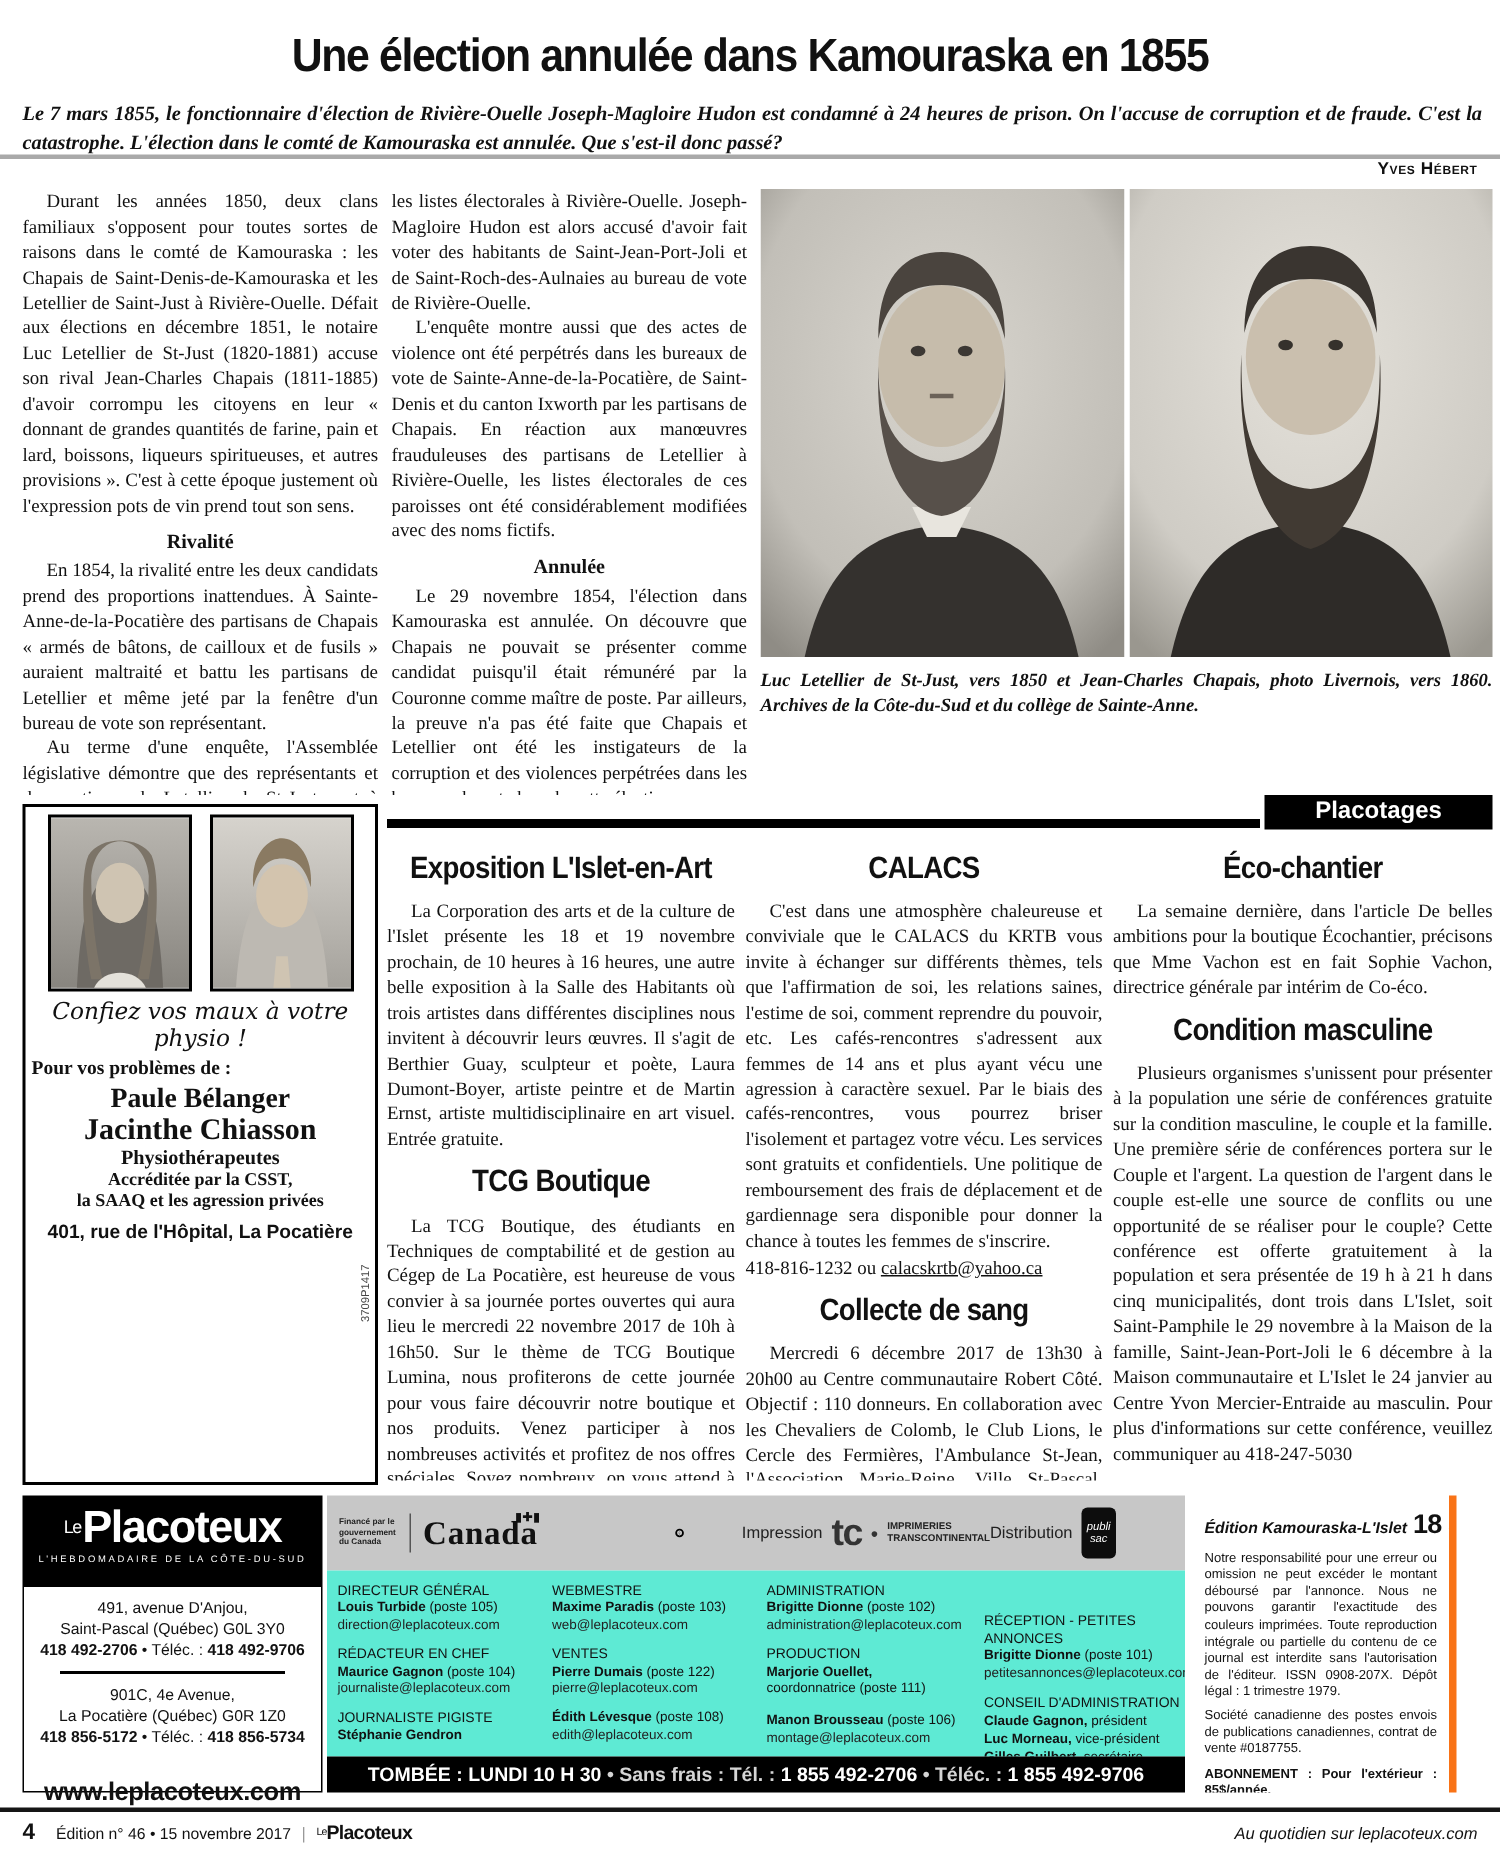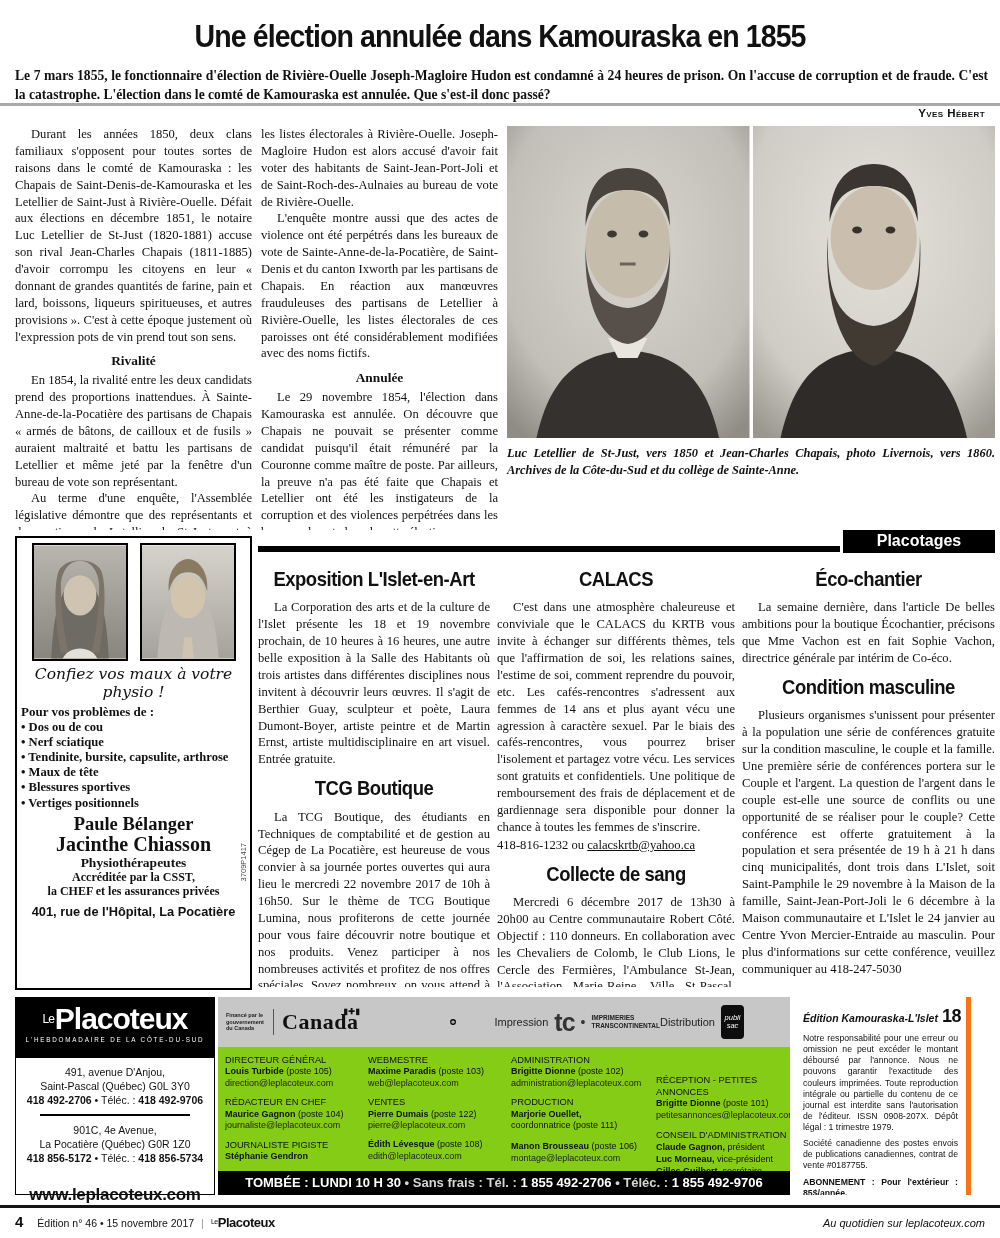--- a/index.html
+++ b/index.html
@@ -2,21 +2,21 @@
 <html lang="fr"><head>
 <meta charset="utf-8">
 <style>
   * { margin:0; padding:0; box-sizing:border-box; }
   body { background:#e8e8e8; font-family:"Liberation Serif", serif; }
   .page { position:relative; width:1000px; height:1238px; background:#ffffff; margin:0 auto; overflow:hidden; color:#111; }
 
   
   #headline { position:absolute; top:18px; left:0; right:0; text-align:center; }
   #headline span { display:inline-block; font-family:"Liberation Sans", sans-serif; font-weight:700; font-size:31px; letter-spacing:-1px; transform:scaleX(.92); }
-  #lead { position:absolute; top:66px; left:15px; right:12px; font-weight:700; font-size:13.6px; line-height:1.4; text-align:justify; }
+  #lead { position:absolute; top:66px; left:15px; right:12px; font-weight:700; font-size:13.6px; line-height:1.4; text-align:justify;font-style:italic; }
   #rule1 { position:absolute; top:103px; left:0; right:0; height:3px; background:#a9a9a9; }
   #byline { position:absolute; top:107px; right:15px; font-family:"Liberation Sans", sans-serif; font-weight:700; font-size:11.5px; font-variant:small-caps; letter-spacing:.4px; }
 
   #article { position:absolute; top:126px; left:15px; right:5px; height:404px; display:flex; gap:9px; }
   .acol { width:237px; flex:none; overflow:hidden; font-size:12.6px; line-height:1.34; text-align:justify; }
   .acol p { text-indent:16px; }
   .acol p.noindent { text-indent:0; }
   .subhead { text-align:center; font-weight:700; font-size:13.4px; margin:7px 0 2px; }
 
   #photo-wrap { flex:1; min-width:0; }
@@ -84,21 +84,21 @@
   .gb-badge { margin-left:92px; }
   .gb-imp { margin-left:38px; display:flex; align-items:center; gap:6px; }
   .gb-imp-label { font-size:11px; color:#222; }
   .gb-tc { font-weight:700; font-size:25px; color:#333; letter-spacing:-1px; }
   .gb-dot { font-size:14px; color:#333; }
   .gb-printer { font-size:6.5px; font-weight:700; color:#222; line-height:1.25; }
   .gb-dist { margin-left:auto; margin-right:46px; display:flex; align-items:center; gap:6px; }
   .gb-dist-label { font-size:11px; color:#222; }
   .gb-publisac { width:23px; height:34px; background:#0d0d0d; border-radius:4px; color:#fff; font-style:italic; font-size:7.5px; line-height:1.1; display:flex; align-items:center; justify-content:center; text-align:center; }
 
-  #staffarea { position:absolute; left:203px; top:50px; width:572px; height:124px; display:flex; gap:7px; padding:7px 0 0 7px; font-size:9px; line-height:1.3; background:#84cc16; overflow:hidden; }
+  #staffarea { position:absolute; left:203px; top:50px; width:572px; height:124px; display:flex; gap:7px; padding:7px 0 0 7px; font-size:9px; line-height:1.3; background:#5eead4; overflow:hidden; }
   .stcol { overflow:hidden; }
   .stcol.w1 { width:136px; } .stcol.w2 { width:136px; } .stcol.w3 { width:138px; } .stcol.w4 { flex:1;margin-top:20px; }
   .st-role { font-size:9.3px; margin-top:7px; color:#111; }
   .st-entry:first-child .st-role { margin-top:0; }
   .st-name { font-weight:700; }
   .st-email { color:#222; }
   .board-line { line-height:1.35; }
 
   #tombee { position:absolute; left:203px; top:174px; width:572px; height:24px; background:#000; color:#fff; text-align:center; font-weight:700; font-size:13px; line-height:24px; white-space:nowrap; overflow:hidden; }
   #tombee .lt { color:#d5d5d5; }
@@ -212,33 +212,25 @@
             </defs>
           <rect width="96" height="118" fill="url(#pb2)"></rect>
           <path d="M16,118 C18,84 26,46 48,42 C70,46 78,84 80,118 Z" fill="#bdb9b2"></path>
           <ellipse cx="48" cy="54" rx="18" ry="22" fill="#d3c4ae"></ellipse>
           <path d="M28,48 C26,26 38,14 48,14 C58,14 70,26 68,48 C64,34 58,28 48,28 C38,28 32,34 28,48 Z" fill="#8a7a62"></path>
           <path d="M42,118 L44,96 L52,96 L54,118 Z" fill="#cfc4b2"></path>
         </svg>
       </div>
       <div id="ad-tagline">Confiez vos maux à votre physio !</div>
       <div id="ad-list-intro">Pour vos problèmes de :</div>
-      <ul id="ad-list">
-        <li>Dos ou de cou</li>
-        <li>Nerf sciatique</li>
-        <li>Tendinite, bursite, capsulite, arthrose</li>
-        <li>Maux de tête</li>
-        <li>Blessures sportives</li>
-        <li>Vertiges positionnels</li>
-      </ul>
       <div class="ad-name1">Paule Bélanger</div>
       <div class="ad-name2">Jacinthe Chiasson</div>
       <div class="ad-prof">Physiothérapeutes</div>
       <div class="ad-accr">Accréditée par la CSST,</div>
-      <div class="ad-accr">la CHEF et les assurances privées</div>
+      <div class="ad-accr">la SAAQ et les agression privées</div>
       <div class="ad-addr">401, rue de l'Hôpital, La Pocatière</div>
 
       <div id="ad-code">3709P1417</div>
     </div>
 
     <div id="placotages">
       <div id="plac-banner">
         <div id="plac-bar"></div>
         <div id="plac-label">Placotages</div>
       </div>

